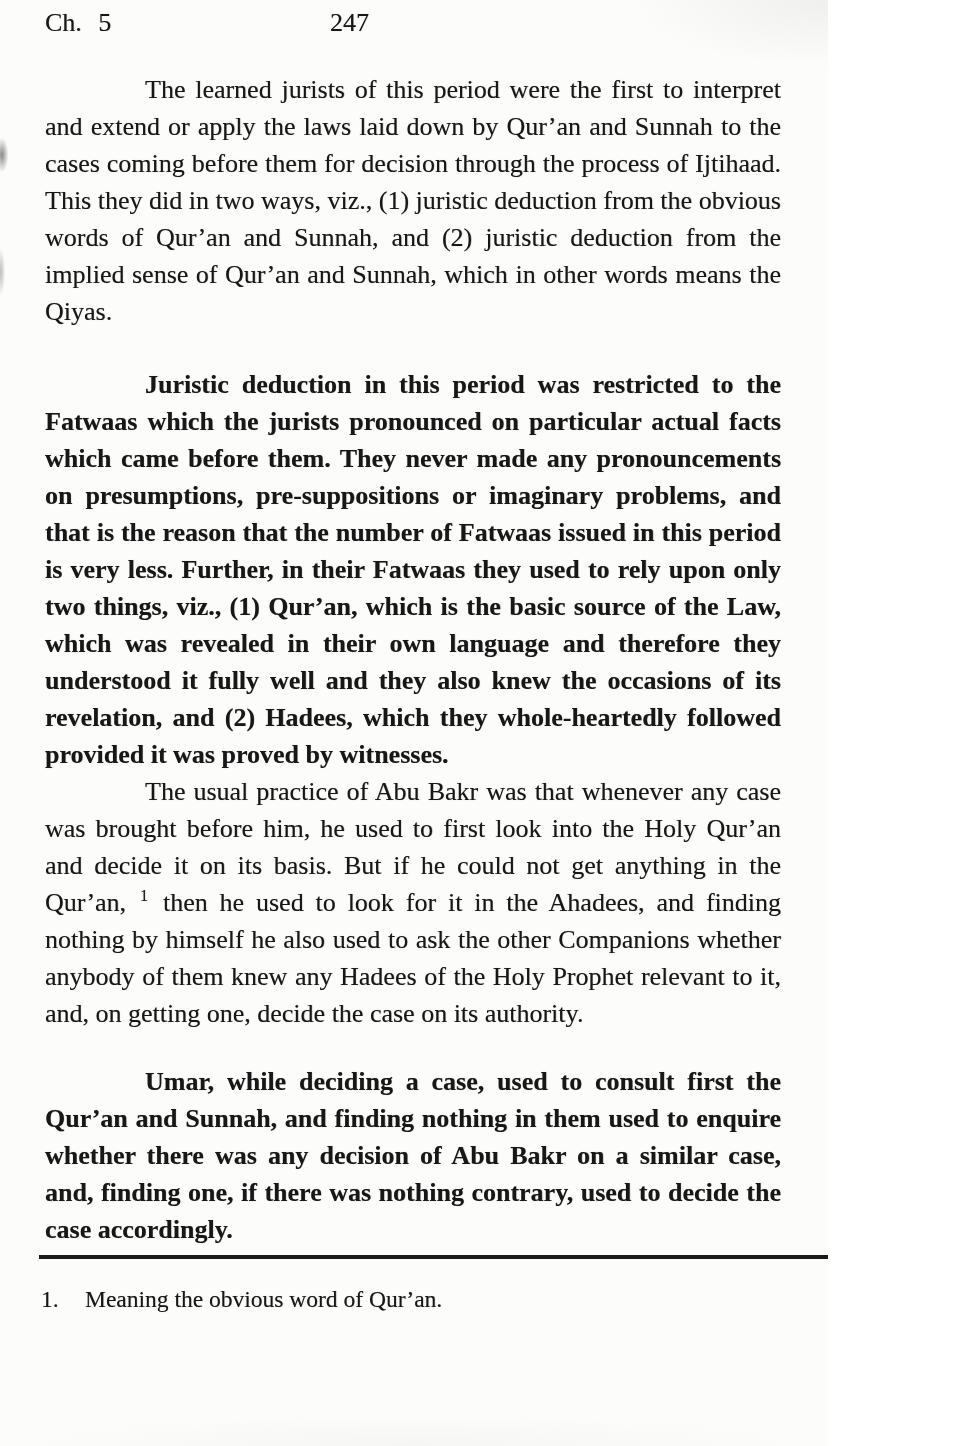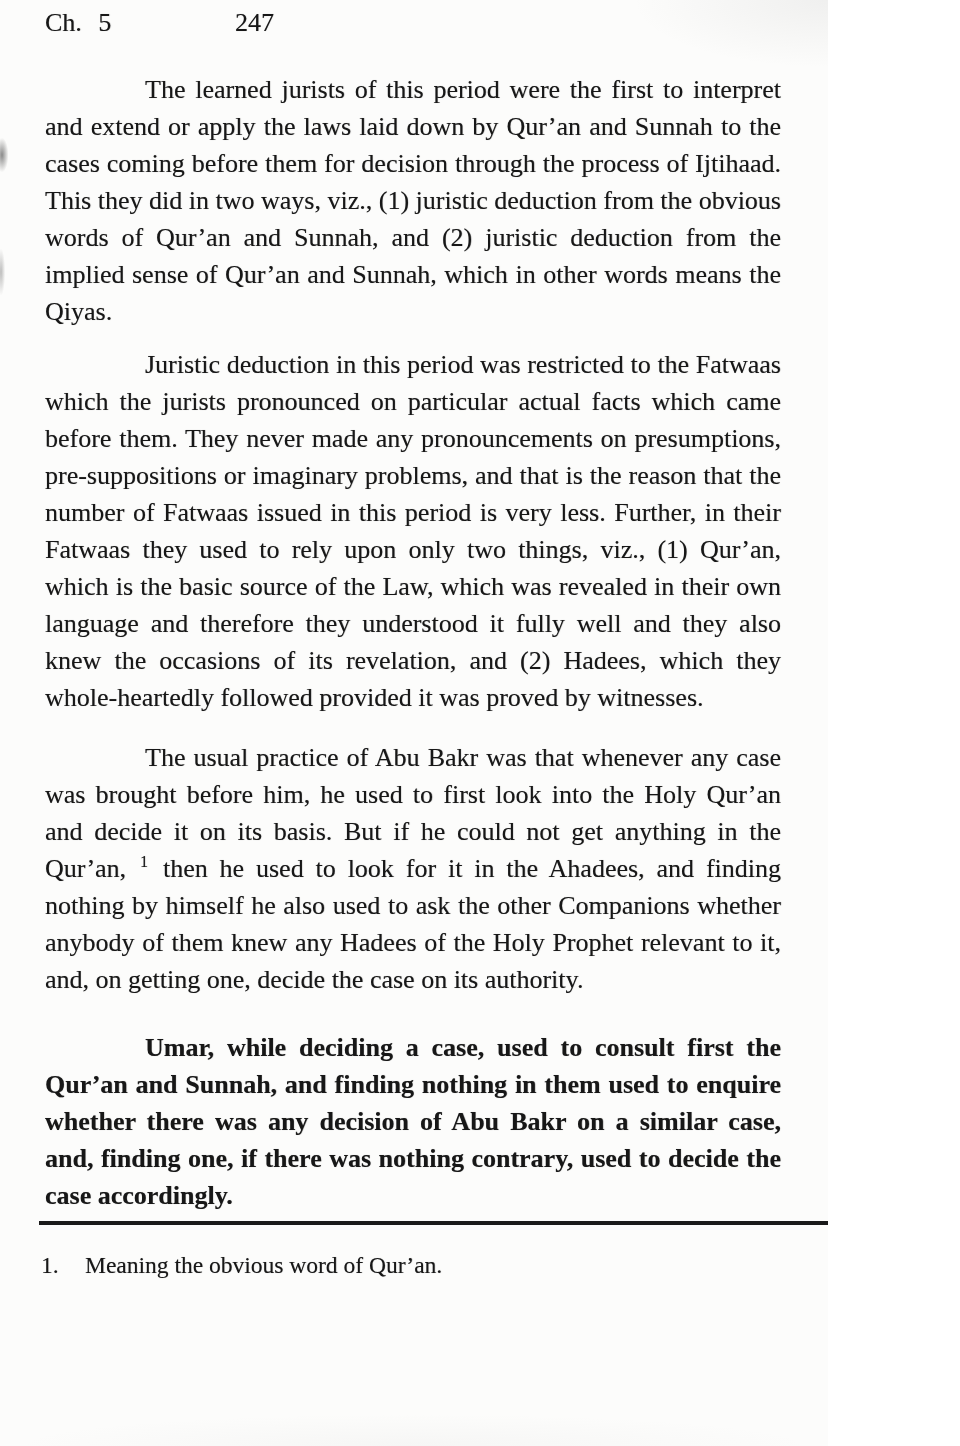--- a/index.html
+++ b/index.html
@@ -24,39 +24,39 @@
   }
 
   .running-header {
     display: flex;
     align-items: baseline;
     font-size: 26px;
     line-height: 30px;
   }
   .chapter { width: 190px; word-spacing: 10px; }
   .running-title { flex: 1; text-align: center; font-style: italic; font-size: 27px; }
-  .pagenum { width: 190px; text-align: left; padding-right: 56px; }
+  .pagenum { width: 190px; text-align: right; padding-right: 56px; }
 
   h1.section-heading {
     margin-top: 42px;
     font-size: 28px;
     font-weight: 700;
     letter-spacing: 0.3px;
     line-height: 32px;
   }
 
   p.body-para {
     font-size: 26px;
     line-height: 37px;
     text-align: justify;
     text-indent: 100px;
   }
   p.p1 { margin-top: 33px; }
-  p.p2 { margin-top: 16px; }
-  p.p3 { margin-top: 23px; }
+  p.p2 { margin-top: 36px; font-weight: bold; }
+  p.p3 { }
   p.p4 { margin-top: 31px; font-weight: bold; }
 
   sup.fn-ref {
     font-size: 0.62em;
     vertical-align: super;
     line-height: 0;
     padding: 0 3px 0 2px;
   }
 
   .footnote-rule {

